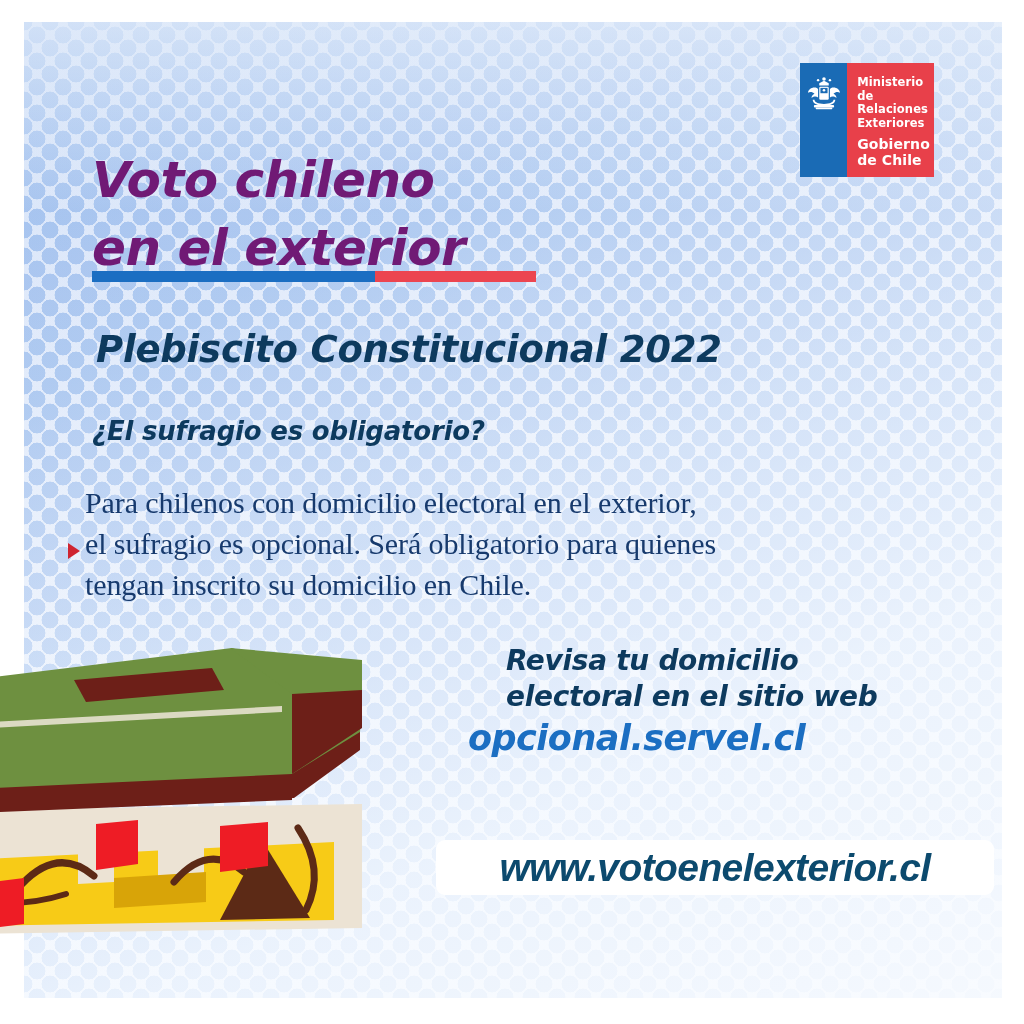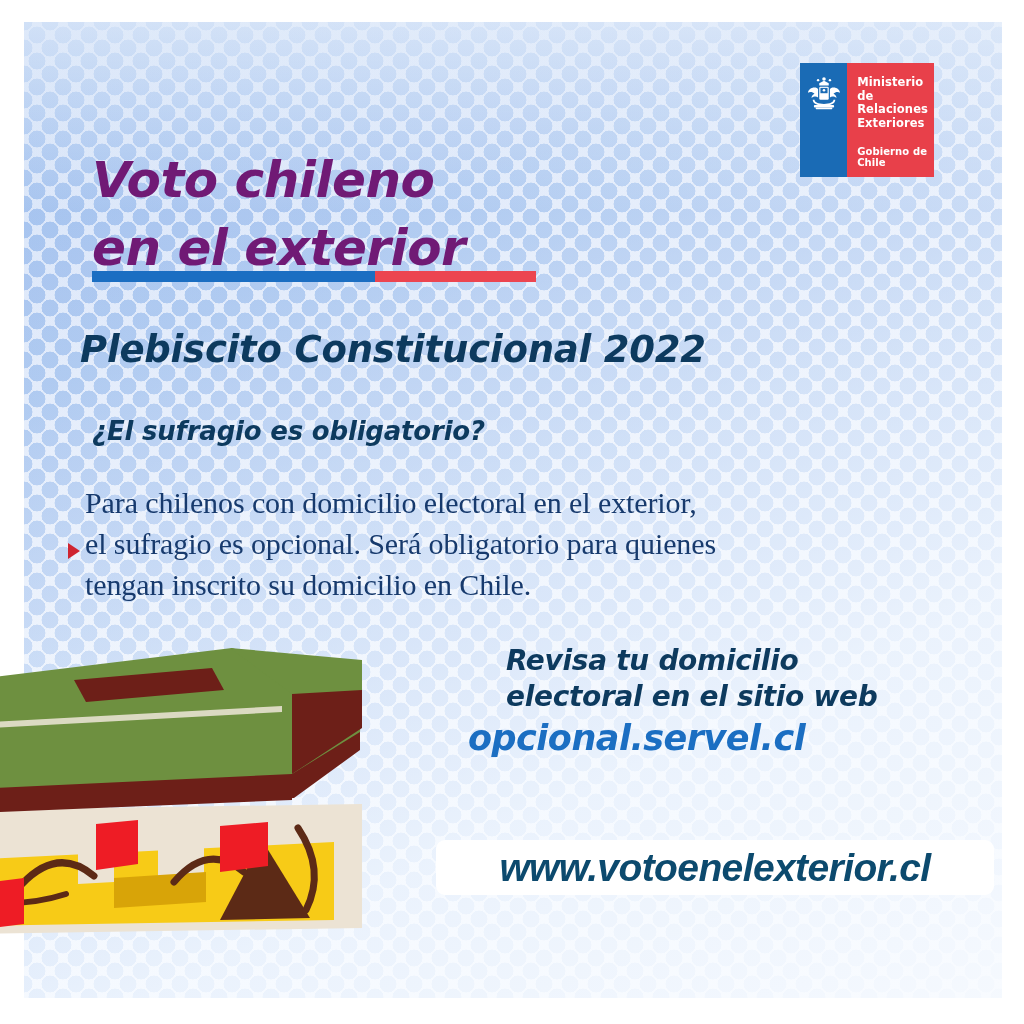--- a/index.html
+++ b/index.html
@@ -69,21 +69,21 @@
     font-size:11.5px;
     line-height:13.5px;
     letter-spacing:.1px;
     white-space:pre-line;
   }
   #logo-gob{
     position:absolute;left:10px;bottom:9px;
     color:#fff;
     font-family:"DejaVu Sans", sans-serif;
     font-weight:bold;
-    font-size:10px;
+    font-size:14px;
     letter-spacing:.1px;
   }
   #coat{width:38px;height:40px;display:block;}
 
   
   #title{
     position:absolute;z-index:8;
     left:92px; top:112px;
     width:720px;
     color:#701a75;
@@ -102,21 +102,21 @@
     left:92px; top:271px;
     width:444px; height:11px;
     display:flex;
   }
   #rule-blue{width:283px;height:100%;background:#1b6ec2;}
   #rule-red{flex:1;height:100%;background:#ec4550;}
 
   
   #subtitle{
     position:absolute;z-index:8;
-    left:80px; top:297px;
+    left:96px; top:297px;
     color:#0d3a5e;
     font-family:"DejaVu Sans", sans-serif;
     font-weight:bold;
     font-style:italic;
     font-size:37px;
     letter-spacing:-0.2px;
     white-space:nowrap;
   }
 
   

